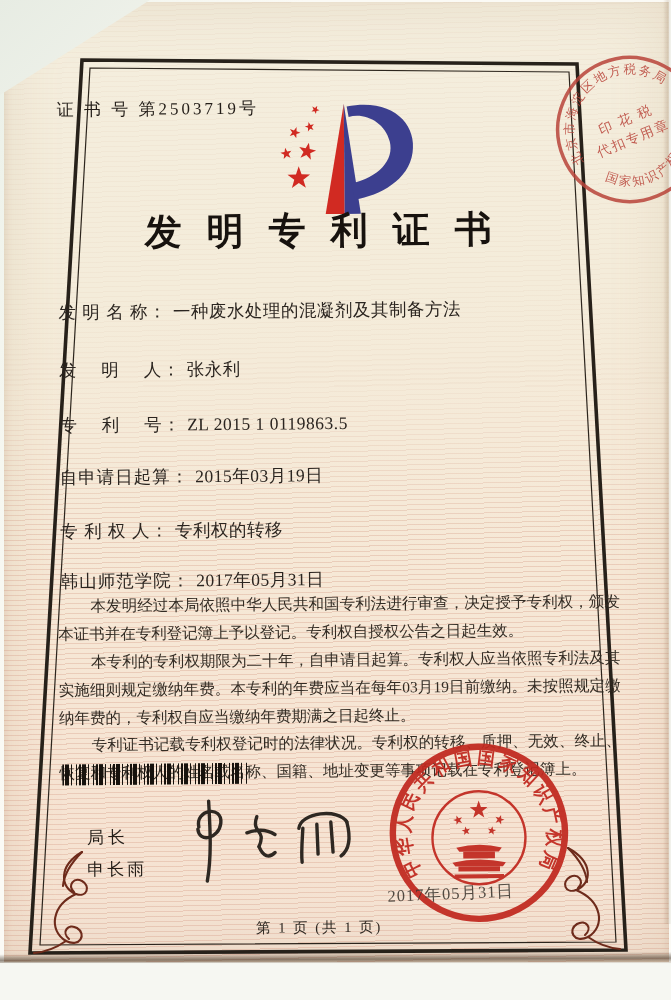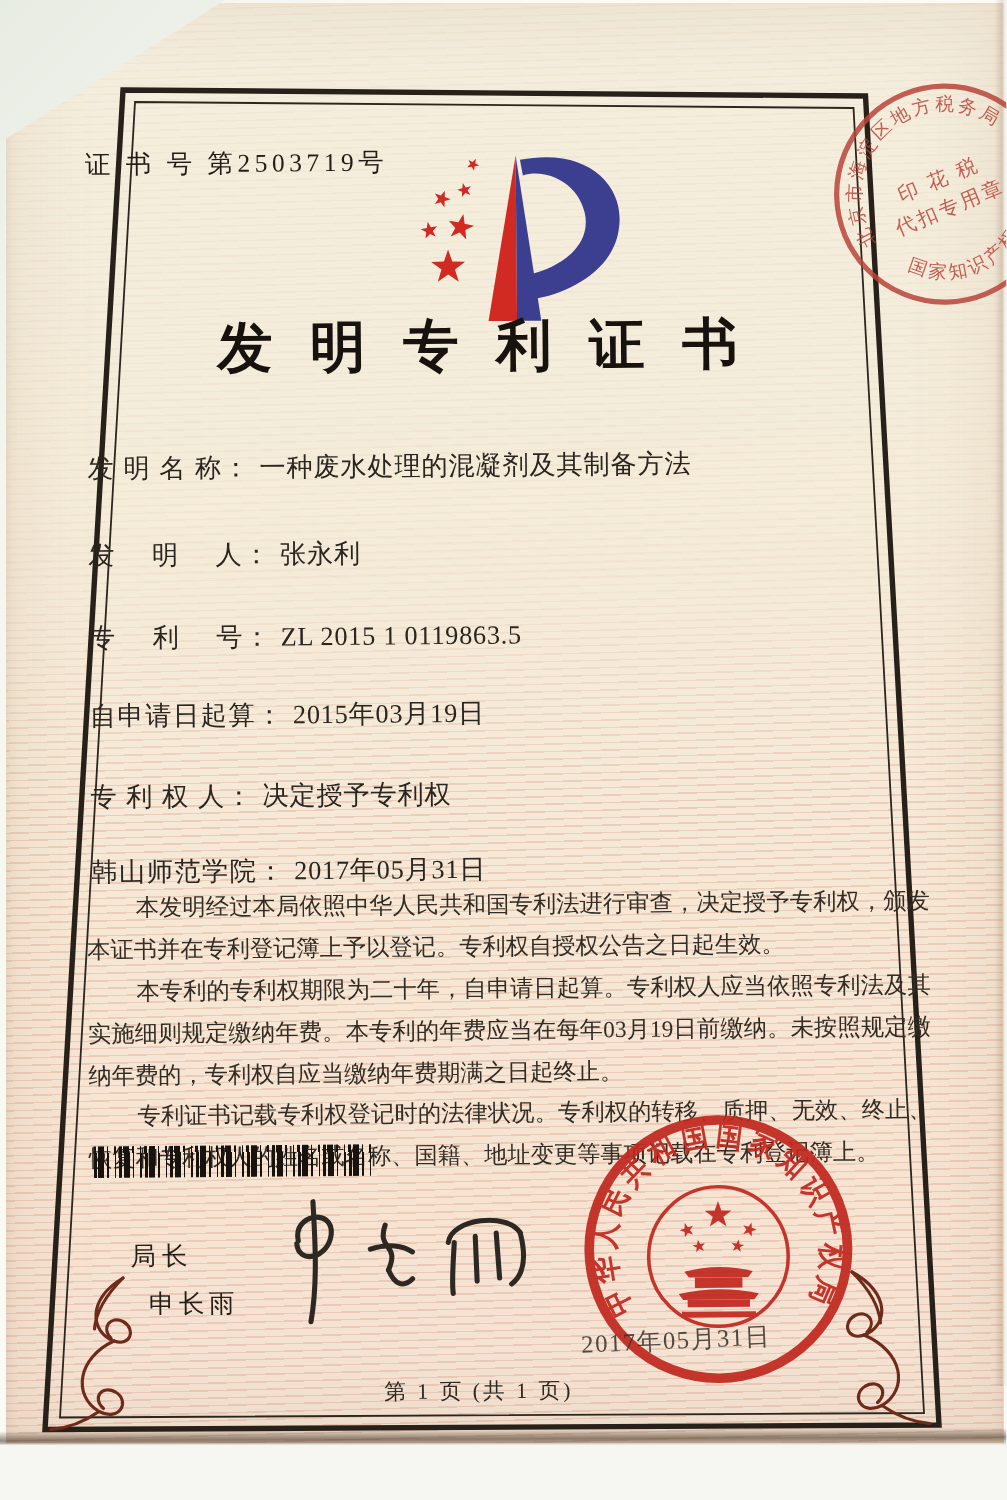--- a/index.html
+++ b/index.html
@@ -40,21 +40,21 @@
     font-size:37px;font-weight:bold;letter-spacing:25px;text-indent:25px;color:#17120e;}
   .field{position:absolute;left:60px;font-size:17.5px;white-space:nowrap;color:#2b2520;}
   .f0{top:298px}.f1{top:356px}.f2{top:411px}.f3{top:463px}.f4{top:517px}.f5{top:567px}
   .field .lab{letter-spacing:1px;}
   .field .val{margin-left:6px;letter-spacing:.5px;}
   .paras{position:absolute;left:57px;right:52px;top:590px;font-size:15.5px;line-height:1.8;color:#332c24;text-align:justify;}
   .paras p{margin:0;text-indent:2.1em;}
   .barcode{position:absolute;left:60px;top:762px;width:186px;height:21px;
     background:repeating-linear-gradient(90deg,#17120d 0 2px,transparent 2px 3px,#17120d 3px 7px,transparent 7px 9px,#17120d 9px 10px,transparent 10px 14px,#17120d 14px 15px,transparent 15px 17px);}
   .director-title{position:absolute;left:84px;top:824px;font-size:17px;letter-spacing:4px;color:#241e18;font-family:"Liberation Sans","DejaVu Sans",sans-serif;text-align:center;}
-  .director-name{position:absolute;left:84px;top:856px;font-size:17px;letter-spacing:3px;color:#241e18;font-family:"Liberation Sans","DejaVu Sans",sans-serif;margin-left:12px;}
+  .director-name{position:absolute;left:84px;top:856px;font-size:17px;letter-spacing:3px;color:#241e18;font-family:"Liberation Sans","DejaVu Sans",sans-serif;}
   .signature{position:absolute;left:168px;top:788px;}
   .main-seal{position:absolute;left:382px;top:740px;opacity:.93;}
   .date-stamp{position:absolute;left:384px;top:884px;font-size:16.5px;letter-spacing:1px;
     color:rgba(58,52,46,.88);transform:rotate(-2deg);white-space:nowrap;}
   .footer{position:absolute;left:0;right:40px;top:918px;text-align:center;font-size:14.5px;letter-spacing:2px;color:#2e2822;}
   .seal-arc{font-size:21px;font-weight:bold;letter-spacing:4.5px;}
   .tax-arc{font-size:12.5px;letter-spacing:2px;}
   .tax-center{font-size:13.5px;letter-spacing:2px;}
 </style>
 </head>
@@ -130,21 +130,21 @@
     <div class="field f1">
       <span class="lab">发　 明　 人：</span><span class="val">张永利</span>
     </div>
     <div class="field f2">
       <span class="lab">专　 利　 号：</span><span class="val">ZL 2015 1 0119863.5</span>
     </div>
     <div class="field f3">
       <span class="lab">自申请日起算：</span><span class="val">2015年03月19日</span>
     </div>
     <div class="field f4">
-      <span class="lab">专 利 权 人：</span><span class="val">决定授予专利权</span>
+      <span class="lab">专 利 权 人：</span><span class="val">专利权的转移</span>
     </div>
     <div class="field f5">
       <span class="lab">韩山师范学院：</span><span class="val">2017年05月31日</span>
     </div>
 
     <div class="paras">
       <p>本发明经过本局依照中华人民共和国专利法进行审查，决定授予专利权，颁发本证书并在专利登记簿上予以登记。专利权自授权公告之日起生效。</p>
       <p>本专利的专利权期限为二十年，自申请日起算。专利权人应当依照专利法及其实施细则规定缴纳年费。本专利的年费应当在每年03月19日前缴纳。未按照规定缴纳年费的，专利权自应当缴纳年费期满之日起终止。</p>
       <p>专利证书记载专利权登记时的法律状况。专利权的转移、质押、无效、终止、恢复和专利权人的姓名或名称、国籍、地址变更等事项记载在专利登记簿上。</p>
     </div>

